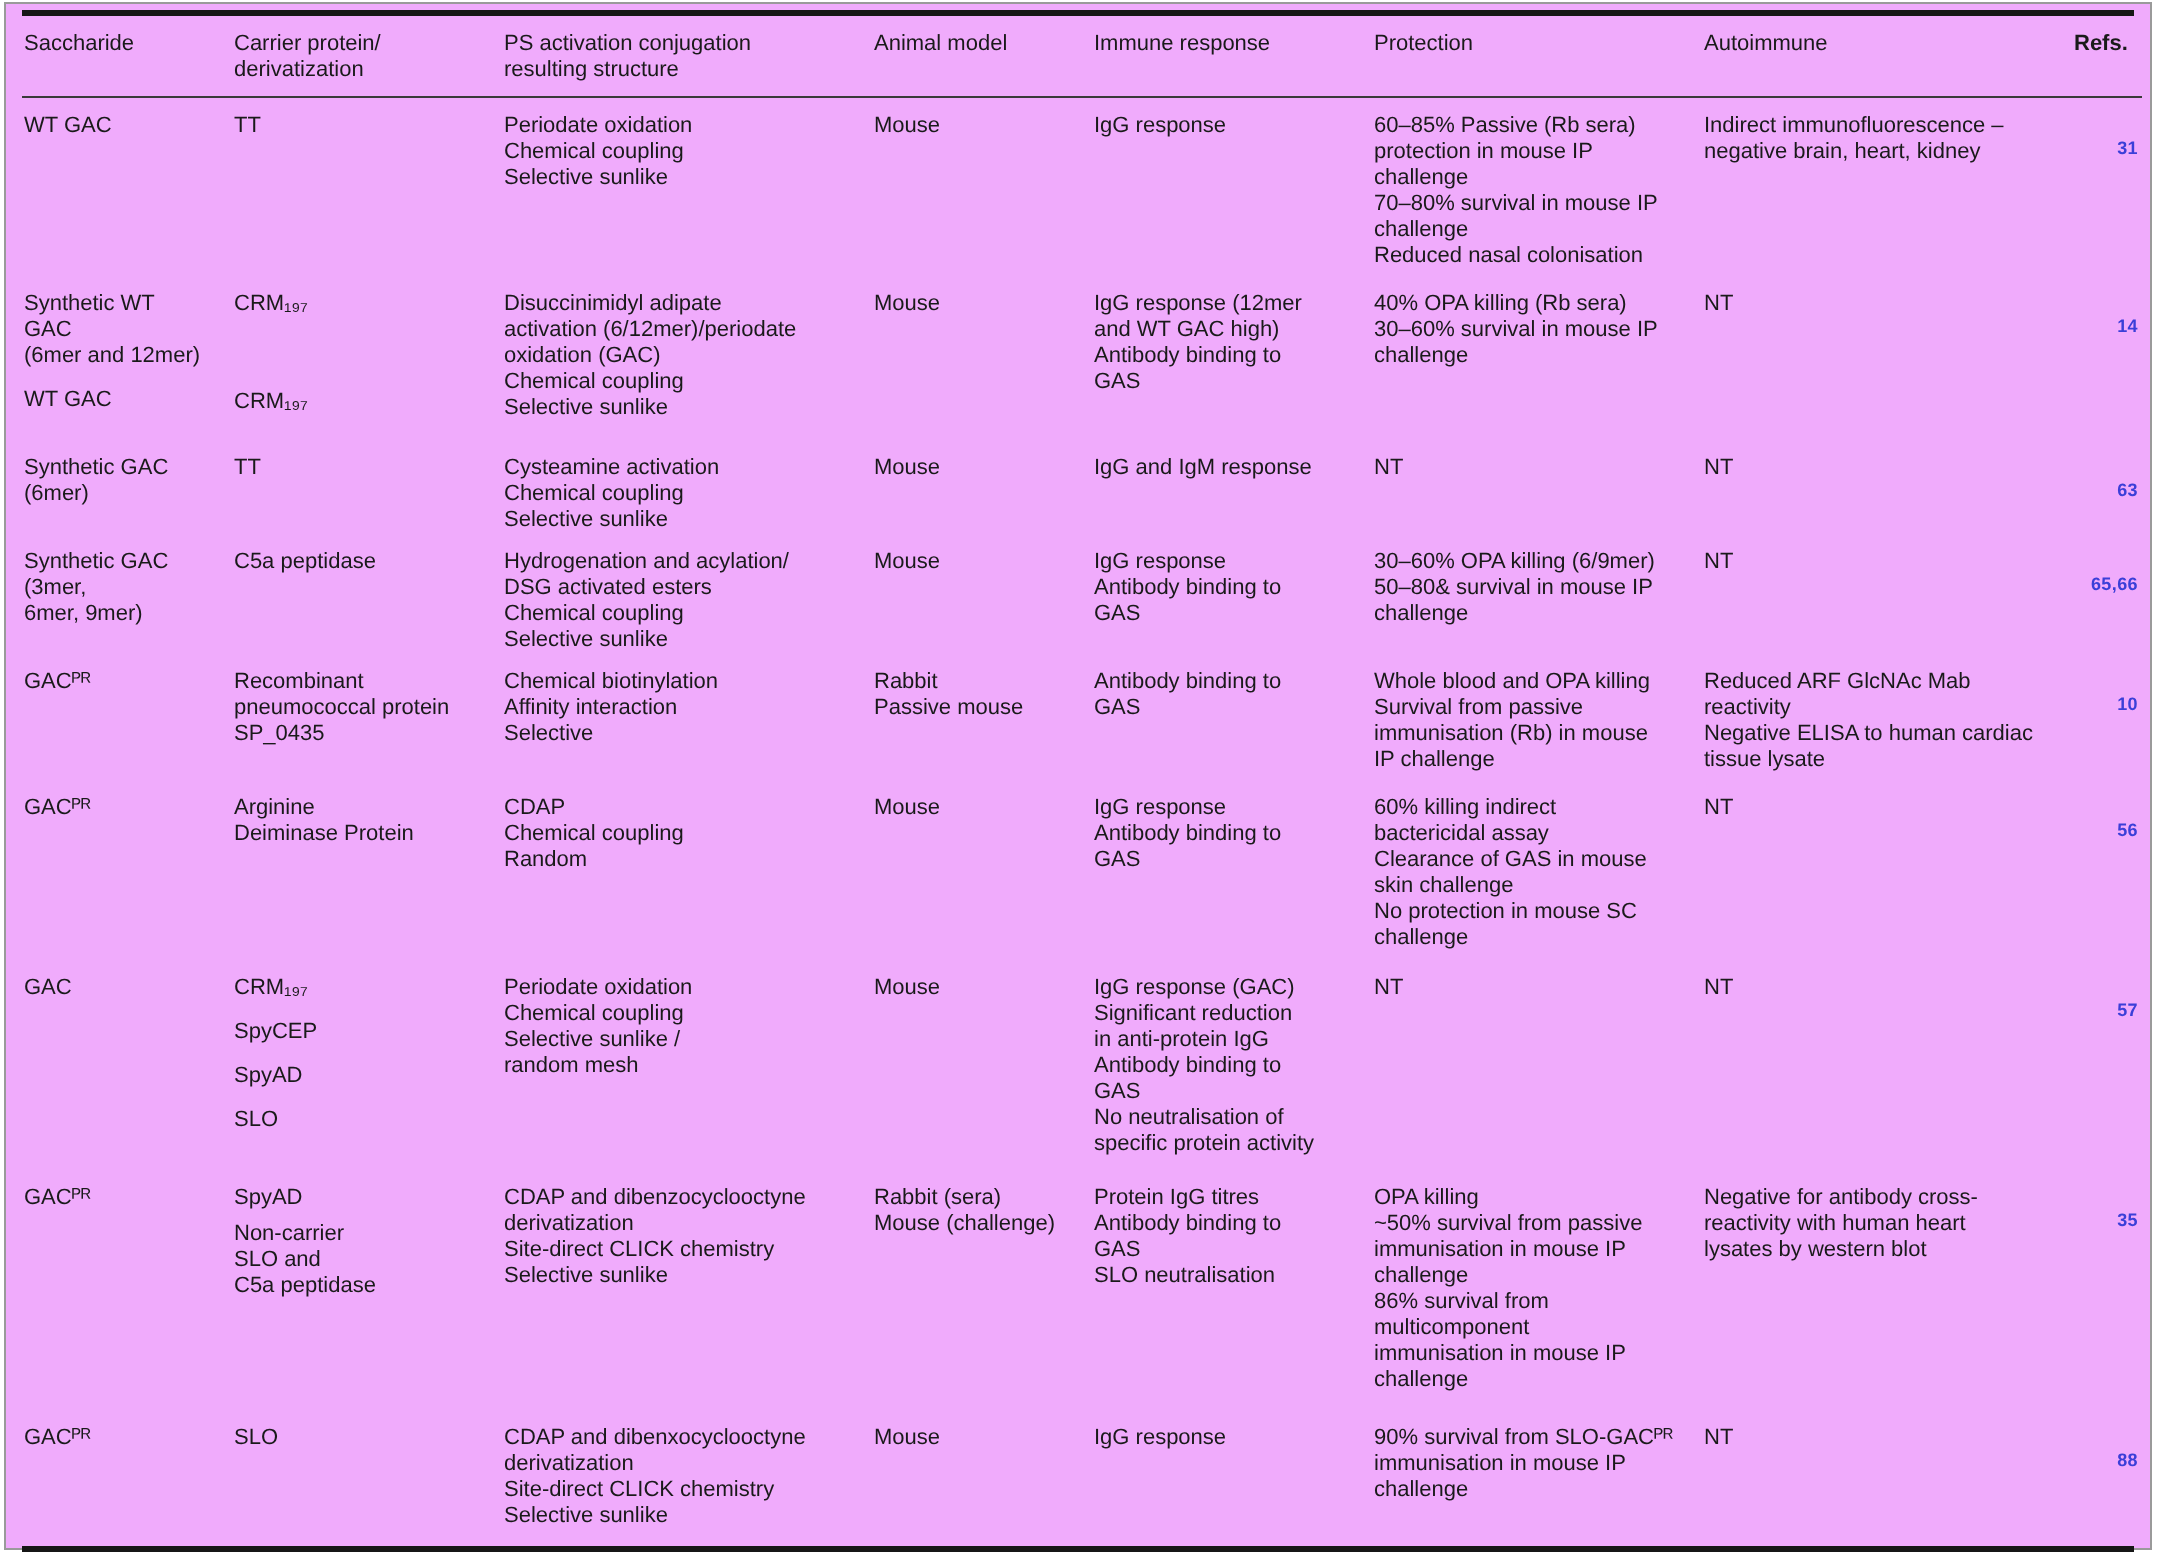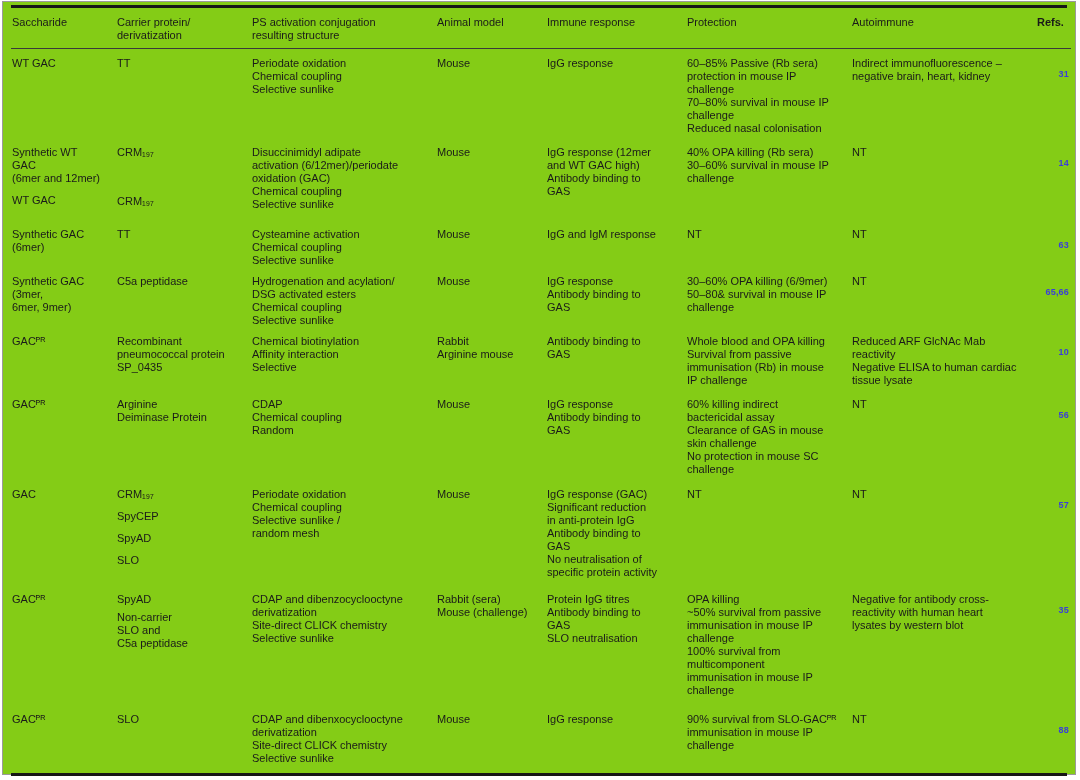--- a/index.html
+++ b/index.html
@@ -11,21 +11,21 @@
     font-family: "Liberation Sans", "DejaVu Sans", sans-serif;
     color: #1a1a1a;
   }
   .table-box {
     position: absolute;
     left: 2px;
     top: 1px;
     width: 1072px;
     height: 772px;
     border: 1px solid #9a9a9a;
-    background: #84cc16;
+    background: #f0abfc;
   }
   .table-inner {
     margin: 3px 8px 0 8px;
     border-top: 3px solid #161616;
   }
   table.data {
     width: 1060px;
     table-layout: fixed;
     border-collapse: collapse;
   }
@@ -185,21 +185,21 @@
         </tr>
         <tr class="r5">
           <td>GACᴾᴿ</td>
           <td>Recombinant
 pneumococcal protein
 SP_0435</td>
           <td>Chemical biotinylation
 Affinity interaction
 Selective</td>
           <td>Rabbit
-Arginine mouse</td>
+Passive mouse</td>
           <td>Antibody binding to
 GAS</td>
           <td>Whole blood and OPA killing
 Survival from passive
 immunisation (Rb) in mouse
 IP challenge</td>
           <td>Reduced ARF GlcNAc Mab
 reactivity
 Negative ELISA to human cardiac
 tissue lysate</td>
@@ -256,21 +256,21 @@
           <td>Rabbit (sera)
 Mouse (challenge)</td>
           <td>Protein IgG titres
 Antibody binding to
 GAS
 SLO neutralisation</td>
           <td>OPA killing
 ~50% survival from passive
 immunisation in mouse IP
 challenge
-100% survival from
+86% survival from
 multicomponent
 immunisation in mouse IP
 challenge</td>
           <td>Negative for antibody cross-
 reactivity with human heart
 lysates by western blot</td>
           <td class="refs">35</td>
         </tr>
         <tr class="r9">
           <td>GACᴾᴿ</td>

